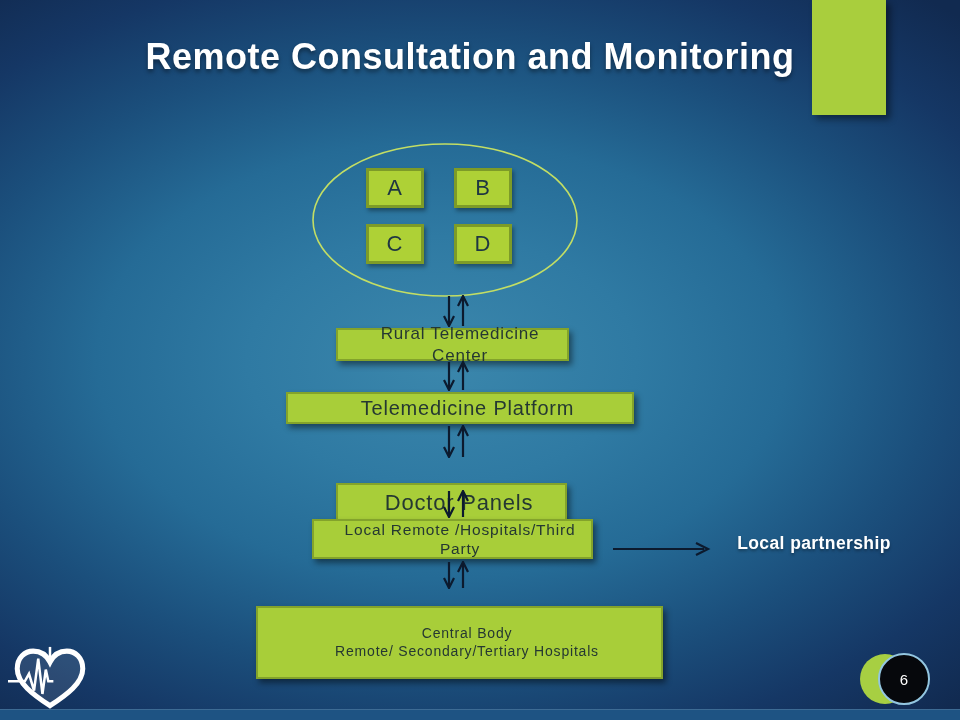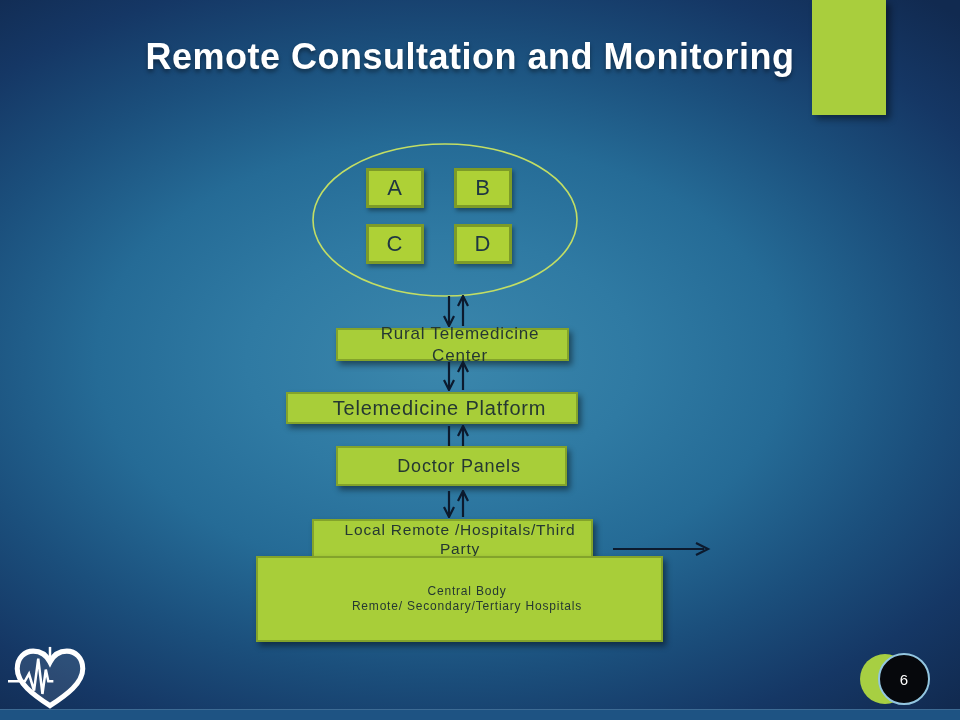--- a/index.html
+++ b/index.html
@@ -35,24 +35,24 @@
   .abcd.c{left:366px;top:224px;}
   .abcd.d{left:454px;top:224px;}
   
   .fbox{
     position:absolute;background:#a8ce39;border:2px solid #83a32b;box-sizing:border-box;
     display:flex;flex-direction:column;align-items:center;justify-content:center;
     color:#253832;letter-spacing:.8px;box-shadow:3px 4px 6px rgba(0,0,0,.45);
     text-align:center;line-height:1.25;padding-left:15px;
   }
   .fbox.rural{left:336px;top:328px;width:233px;height:33px;font-size:17px;}
-  .fbox.platform{left:286px;top:392px;width:292px;height:32px;font-size:20px;}
-  .fbox.doctor{left:336px;top:446px;width:231px;height:40px;font-size:18px;}
+  .fbox.platform{left:286px;top:392px;width:348px;height:32px;font-size:20px;}
+  .fbox.doctor{left:336px;top:483px;width:231px;height:40px;font-size:22px;}
   .fbox.localclinic{left:312px;top:519px;width:281px;height:40px;font-size:15.5px;}
-  .fbox.central{left:256px;top:556px;width:407px;height:86px;font-size:12px;}
+  .fbox.central{left:256px;top:606px;width:407px;height:73px;font-size:14px;}
   
   .arrow-pair{position:absolute;left:442px;}
   .arrow-pair svg, .h-arrow svg, .cluster-ellipse svg{display:block;}
   .h-arrow{position:absolute;left:612px;top:540px;}
   
   .partner-label{
     position:absolute;left:714px;top:533px;width:200px;text-align:center;
     color:#ffffff;font-weight:700;font-size:17.5px;letter-spacing:.4px;
     text-shadow:0 2px 3px rgba(0,0,0,.35);
   }
@@ -164,20 +164,21 @@
     <span>Remote/ Secondary/Tertiary Hospitals</span>
   </div>
 
   <div class="h-arrow">
     <svg width="100" height="18" fill="none" stroke="#0c1a2e" stroke-width="2.2">
       <line x1="1" y1="9" x2="92" y2="9"></line>
       <polyline points="84,3 96,9 84,15"></polyline>
     </svg>
   </div>
 
+  <div class="partner-label">Local partnership</div>
 
   <div class="logo">
     <svg width="84" height="64" viewBox="0 0 100 76" fill="none">
       <path d="M50 71 C30 58 11 44 11 27 C11 14 20 6 30 6 C39 6 46 11 50 19 C54 11 61 6 70 6 C80 6 89 14 89 27 C89 44 70 58 50 71 Z" stroke="#ffffff" stroke-width="6" fill="rgba(255,255,255,0.10)"></path>
       <polyline points="0,42 20,42 25,33 31,53 36,15 41,57 45,28 48,42 54,42" stroke="#ffffff" stroke-width="3"></polyline>
       <line x1="50" y1="1" x2="50" y2="14" stroke="#ffffff" stroke-width="3"></line>
     </svg>
   </div>
 
   <div class="badge-green"></div>

